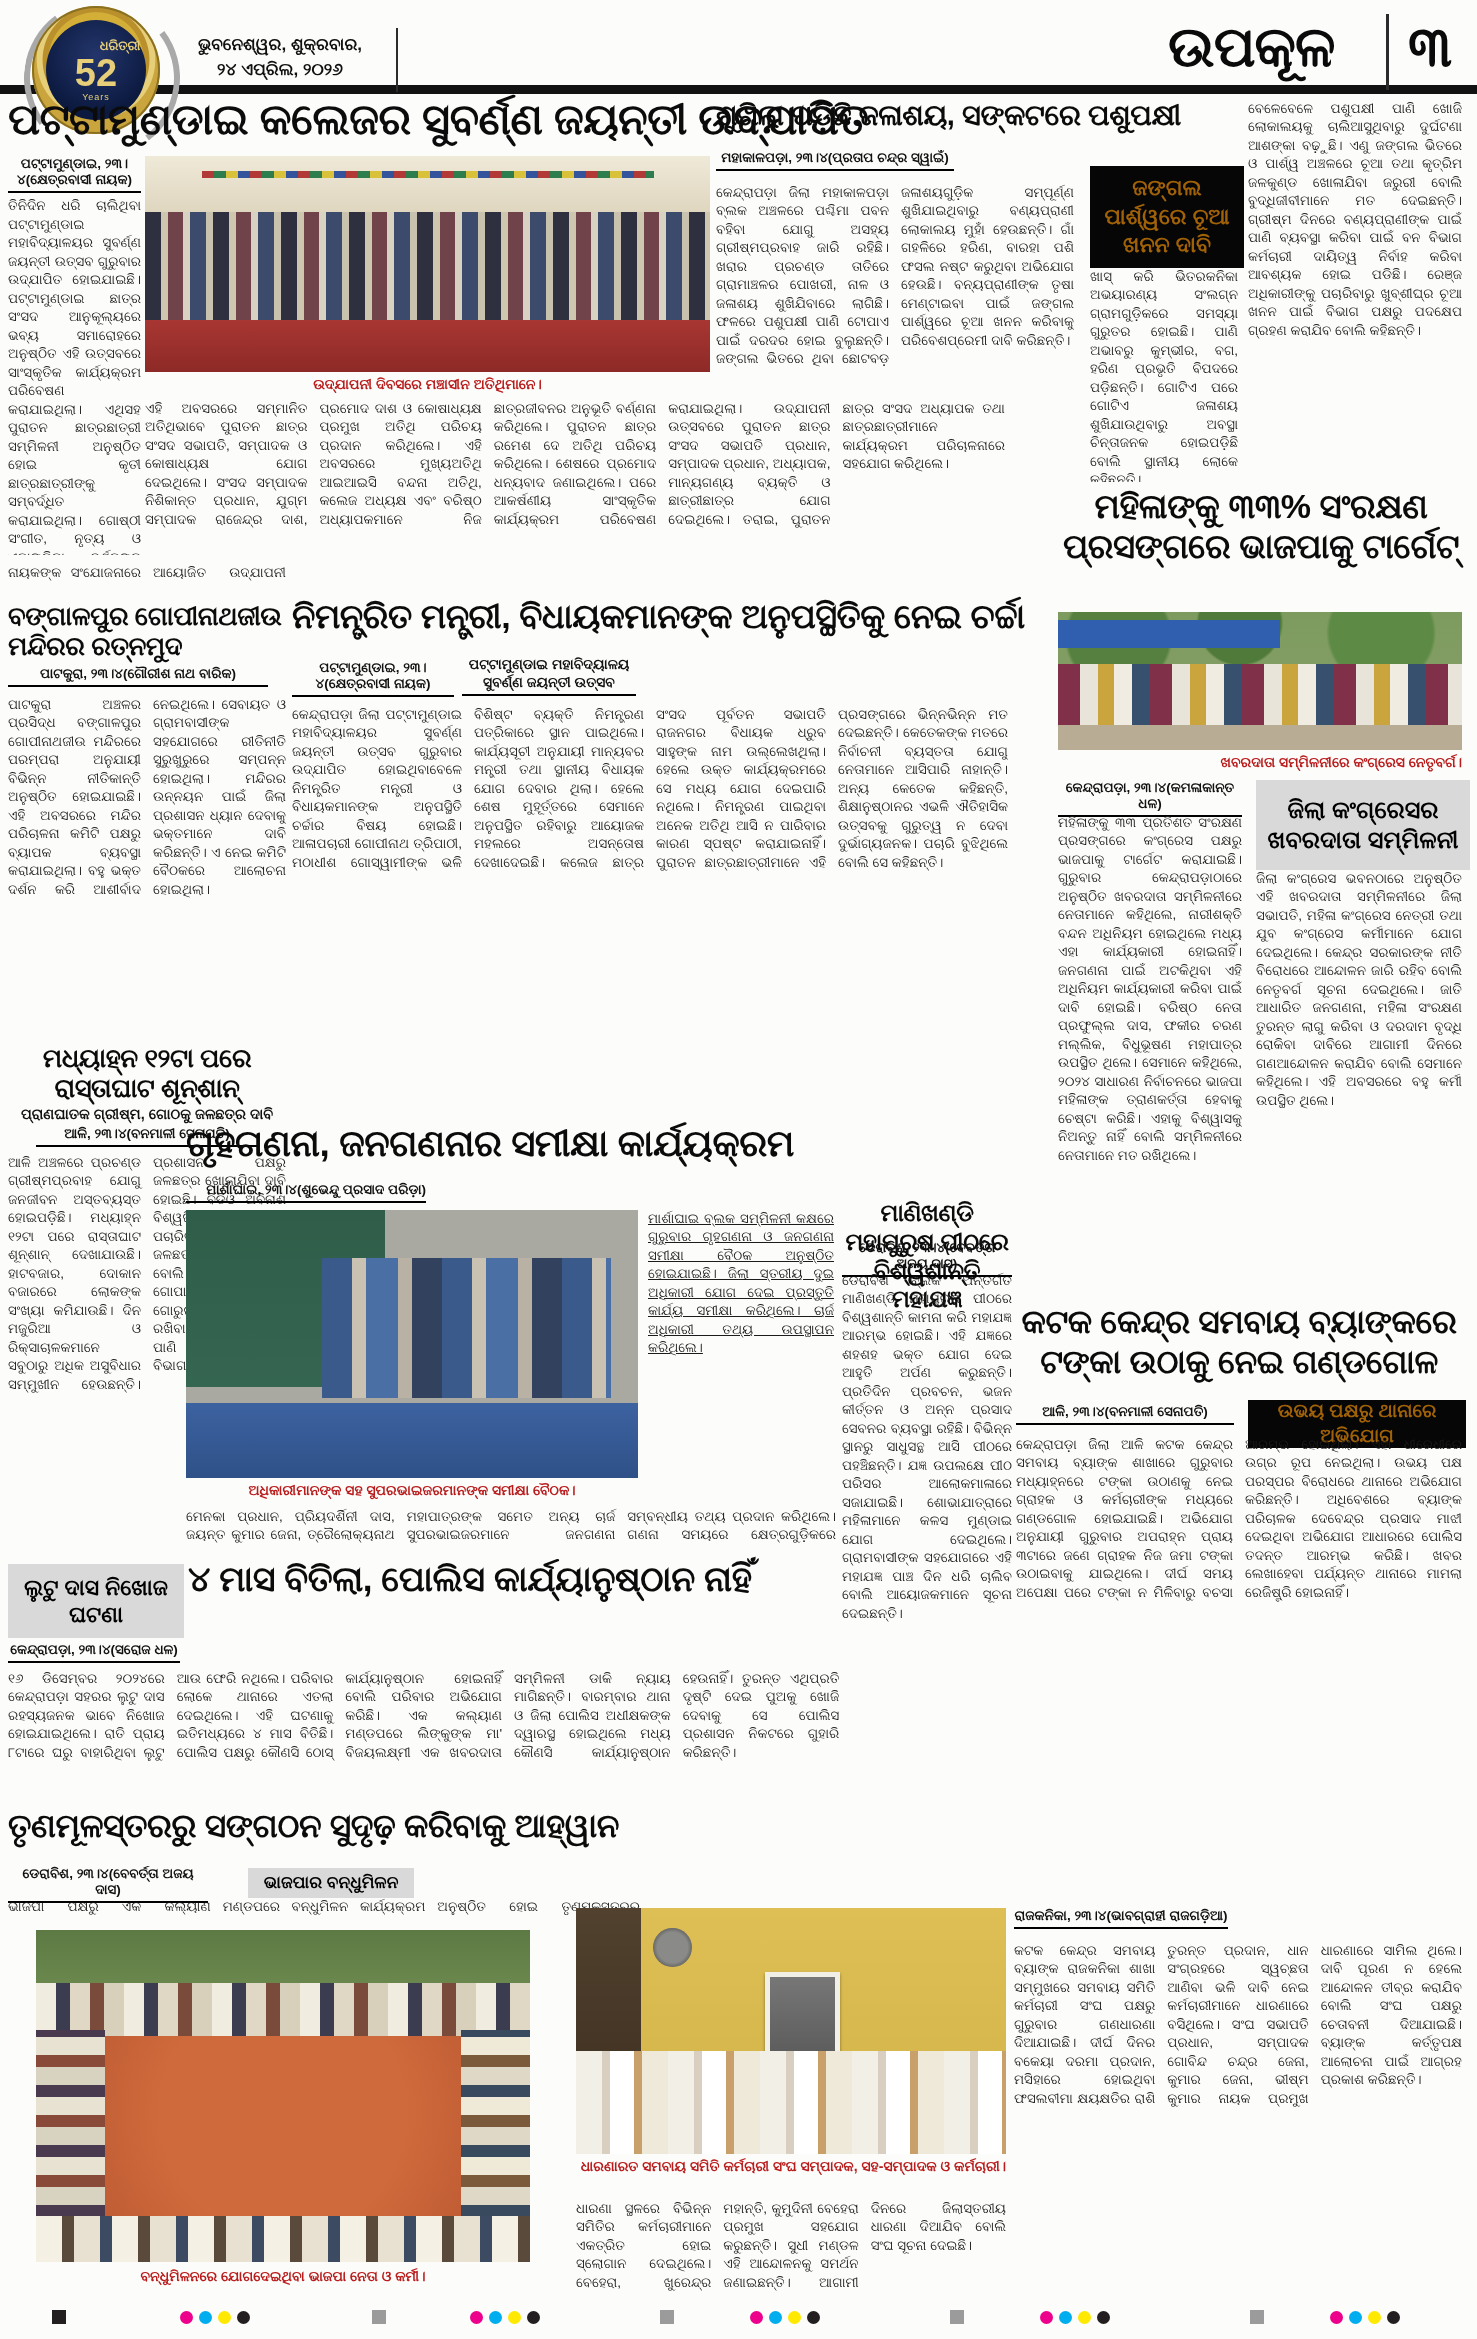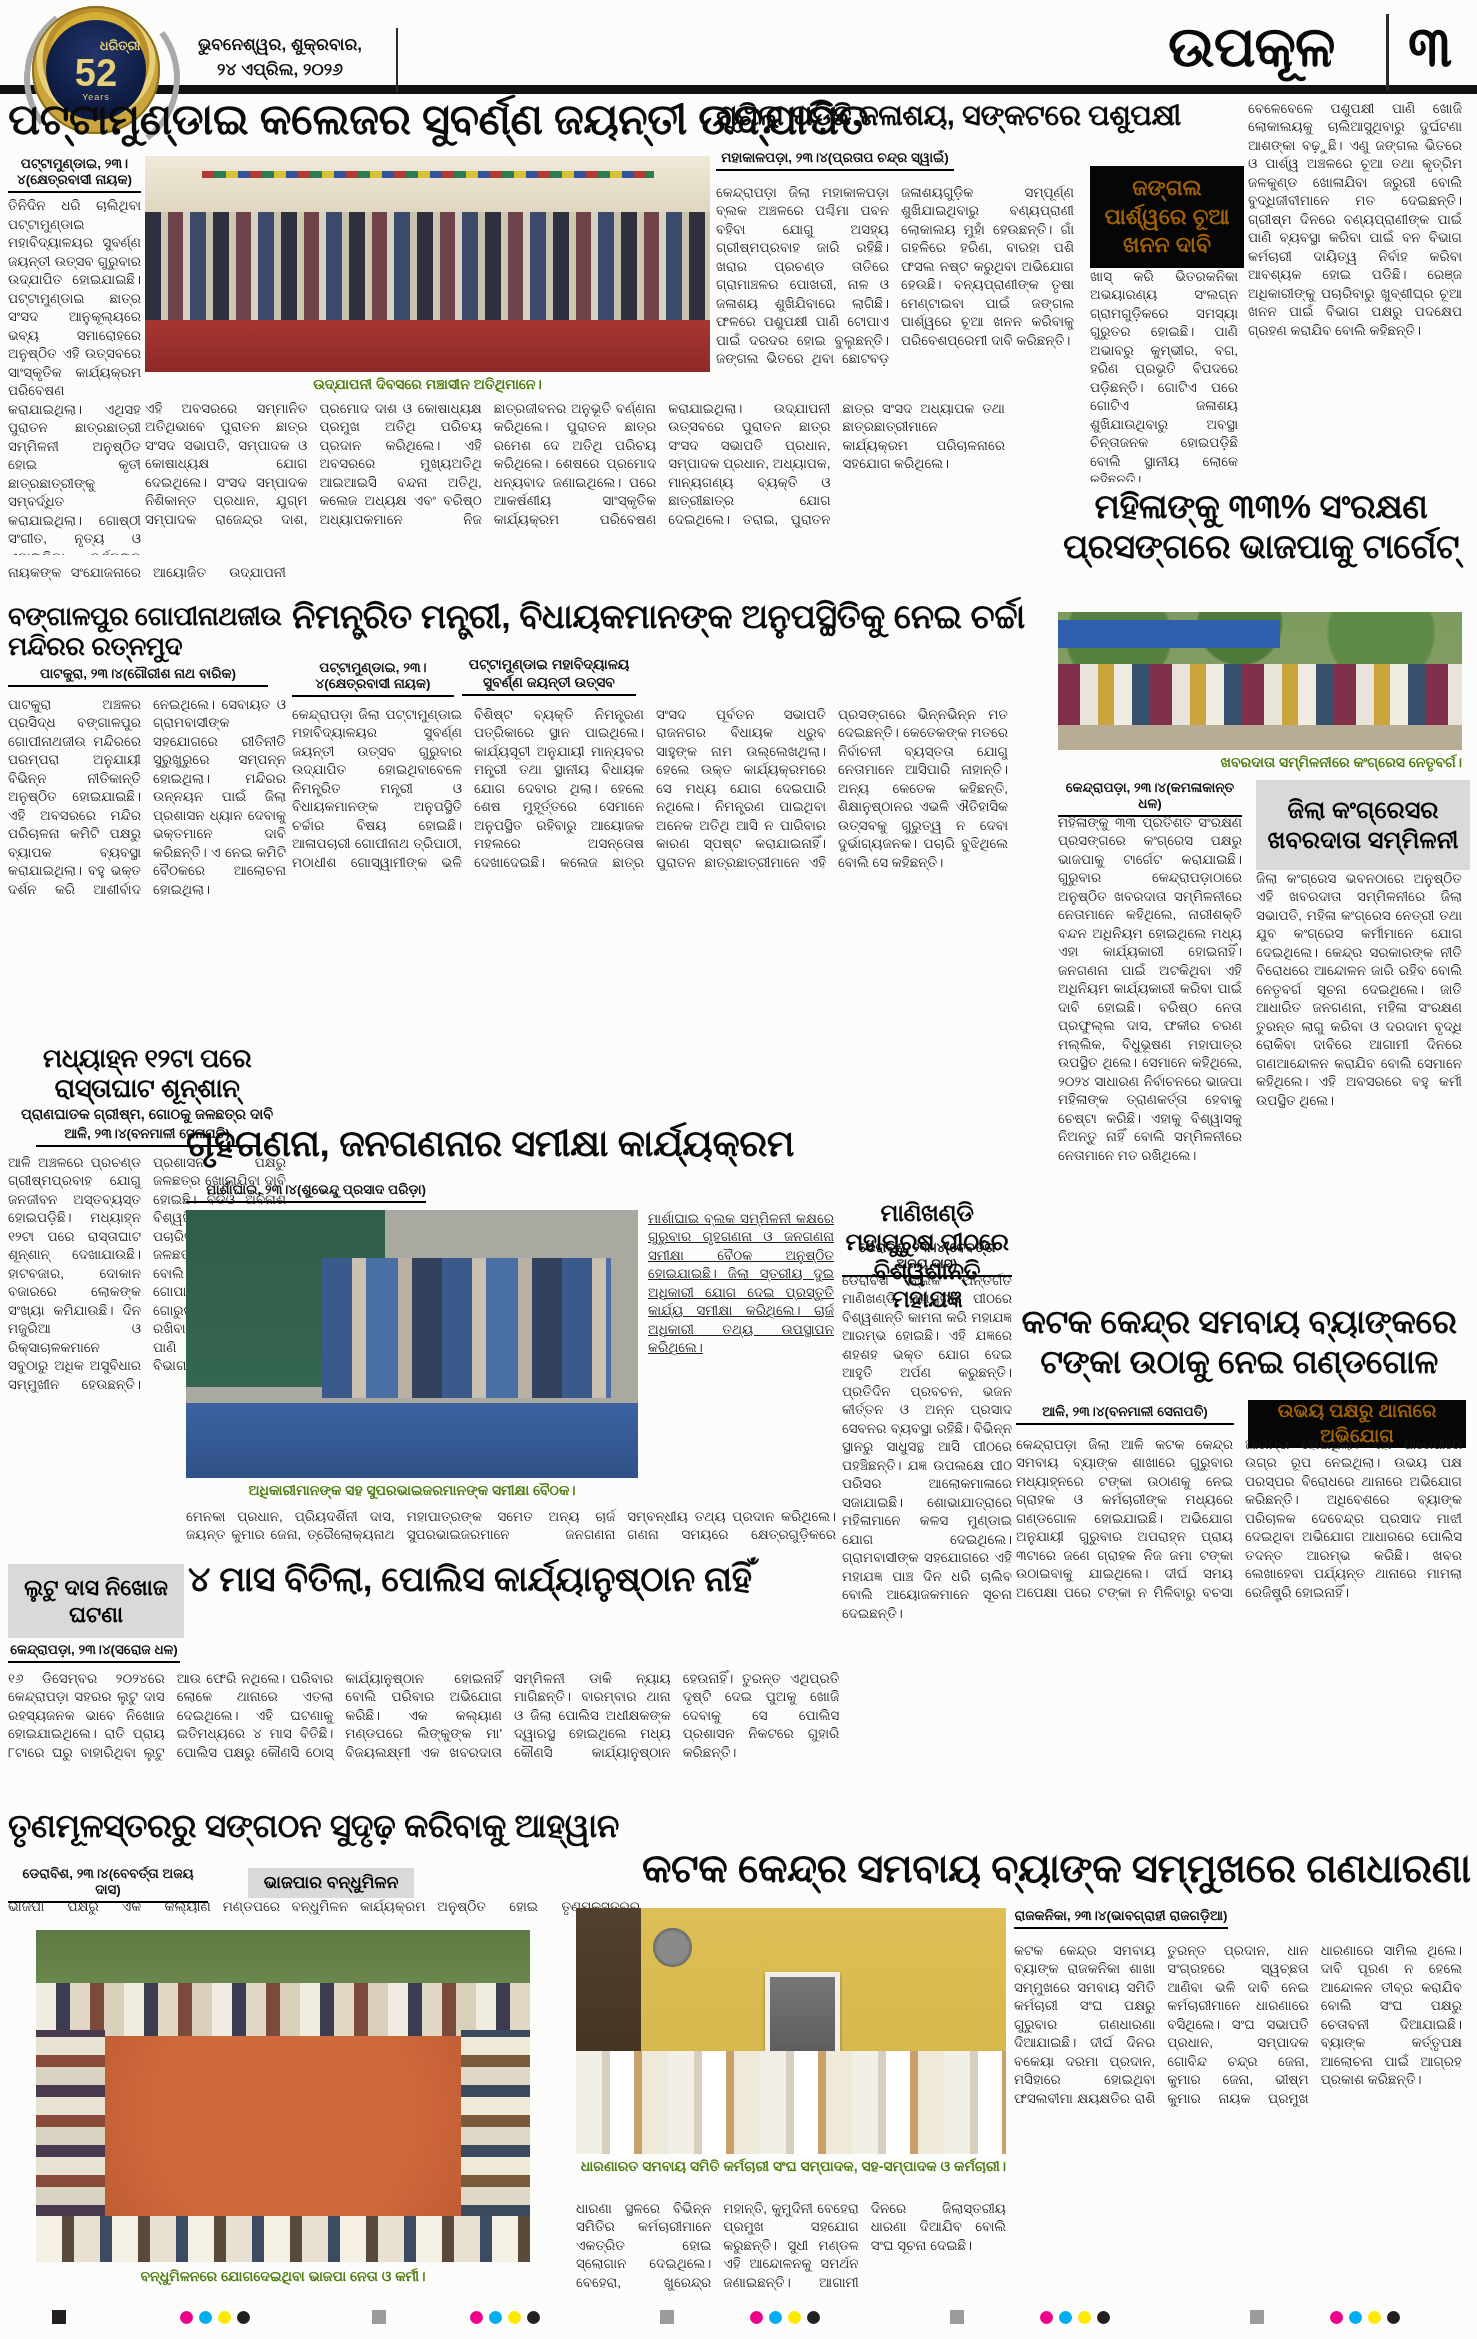--- a/index.html
+++ b/index.html
@@ -10,21 +10,21 @@
   .ctr{text-align:center;}
   .bt{font-size:13.5px;line-height:1.37;text-align:justify;color:#1c1c1c;overflow:hidden;}
   .cols2{column-count:2;column-gap:12px;}
   .cols3{column-count:3;column-gap:12px;}
   .cols5{column-count:5;column-gap:12px;}
   .cols6{column-count:6;column-gap:12px;}
   .by{font-weight:700;font-size:13.5px;text-align:center;line-height:1.2;
       border-bottom:2px solid #000;padding-bottom:3px;overflow:hidden;}
   .subhd{font-weight:700;font-size:14px;text-align:center;border-bottom:2px solid #000;
       padding-bottom:3px;line-height:1.25;overflow:hidden;}
-  .cap{font-size:14px;font-weight:700;color:#4d7c0f;line-height:1.25;}
+  .cap{font-size:14px;font-weight:700;color:#b91c1c;line-height:1.25;}
   .bbox{background:#060606;color:#a16207;font-weight:700;text-align:center;
         display:flex;align-items:center;justify-content:center;line-height:1.3;}
   .gbox{background:#d9d9d9;color:#000;font-weight:700;text-align:center;
         display:flex;align-items:center;justify-content:center;line-height:1.25;}
   .photo{overflow:hidden;background:#b9b2a2;}
   .photo>div{position:absolute;}
   .rule-top{background:#121212;}
   
   .logo-arc{border:6px solid #a9a9a9;border-radius:50%;border-top-color:transparent;border-bottom-color:transparent;transform:rotate(8deg);}
   .logo-ring{border-radius:50%;background:
@@ -164,21 +164,20 @@
   <div class="abs photo" style="left:36px;top:1930px;width:494px;height:332px;">
     <div style="left:0;top:0;width:100%;height:100%;background:radial-gradient(circle at 50% 55%,#cf6a3c 0 40%,#bf5b33 70%,#a94d2a 100%);"></div>
     <div style="left:0;top:0;width:100%;height:20%;background:linear-gradient(#5d7a44,#6d8a50);"></div>
     <div style="left:0;top:16%;width:100%;height:16%;background:repeating-linear-gradient(90deg,#f0ece0 0 20px,#3c3c50 20px 34px,#e0d8c4 34px 54px,#7a4a3a 54px 68px,#d8d0ba 68px 88px);"></div>
     <div style="left:0;top:30%;width:14%;height:62%;background:repeating-linear-gradient(0deg,#e8e2d2 0 18px,#4a3a50 18px 30px,#d8d2c0 30px 48px,#8a4a3a 48px 60px);"></div>
     <div style="right:0;top:30%;width:14%;height:62%;background:repeating-linear-gradient(0deg,#efe9d8 0 18px,#3a4a5e 18px 30px,#e0d8c6 30px 48px,#7a5a3a 48px 60px);"></div>
     <div style="left:0;bottom:0;width:100%;height:14%;background:repeating-linear-gradient(90deg,#f4f0e4 0 26px,#5a4a3c 26px 38px,#e8e0d0 38px 64px,#3c4a62 64px 76px);"></div>
   </div>
   <div class="abs cap ctr" style="left:36px;top:2268px;width:494px;">ବନ୍ଧୁମିଳନରେ ଯୋଗଦେଇଥିବା ଭାଜପା ନେତା ଓ କର୍ମୀ।</div>
 
-  <div class="abs hl ctr" style="left:642px;top:1846px;width:822px;font-size:40px;white-space:nowrap;">କଟକ କେନ୍ଦ୍ର ସମବାୟ ବ୍ୟାଙ୍କ ସମ୍ମୁଖରେ ଗଣଧାରଣା</div>
 
   <div class="abs photo" style="left:576px;top:1908px;width:430px;height:246px;">
     <div style="left:0;top:0;width:100%;height:100%;background:linear-gradient(#ddbf55,#d2b348);"></div>
     <div style="left:0;top:0;width:15%;height:78%;background:linear-gradient(#51412e,#3f3122);"></div>
     <div style="left:18%;top:8%;width:9%;height:16%;background:radial-gradient(circle,#8a8a88 0 55%,#6a6a68 70%);border-radius:50%;"></div>
     <div style="left:44%;top:26%;width:15%;height:40%;background:linear-gradient(#777,#555);border:5px solid #f2efe6;box-shadow:0 2px 3px rgba(0,0,0,.4);"></div>
     <div style="left:0;bottom:0;width:100%;height:42%;background:repeating-linear-gradient(90deg,#f2efe6 0 26px,#d8cfc0 26px 34px,#ffffff 34px 58px,#c9a06a 58px 66px,#efe9da 66px 92px);"></div>
   </div>
   <div class="abs cap" style="left:576px;top:2158px;width:430px;text-align:right;">ଧାରଣାରତ ସମବାୟ ସମିତି କର୍ମଚାରୀ ସଂଘ ସମ୍ପାଦକ, ସହ-ସମ୍ପାଦକ ଓ କର୍ମଚାରୀ।</div>
   <div class="abs bt cols3" style="left:576px;top:2200px;width:430px;height:132px;">ଧାରଣା ସ୍ଥଳରେ ବିଭିନ୍ନ ସମିତିର କର୍ମଚାରୀମାନେ ଏକତ୍ରିତ ହୋଇ ସ୍ଲୋଗାନ ଦେଇଥିଲେ। ବେହେରା, ଖୁରେନ୍ଦ୍ର ମହାନ୍ତି, କୁମୁଦିନୀ ବେହେରା ପ୍ରମୁଖ ସହଯୋଗ କରୁଛନ୍ତି। ସୁଧୀ ମଣ୍ଡଳ ଏହି ଆନ୍ଦୋଳନକୁ ସମର୍ଥନ ଜଣାଇଛନ୍ତି। ଆଗାମୀ ଦିନରେ ଜିଲାସ୍ତରୀୟ ଧାରଣା ଦିଆଯିବ ବୋଲି ସଂଘ ସୂଚନା ଦେଇଛି।</div>

